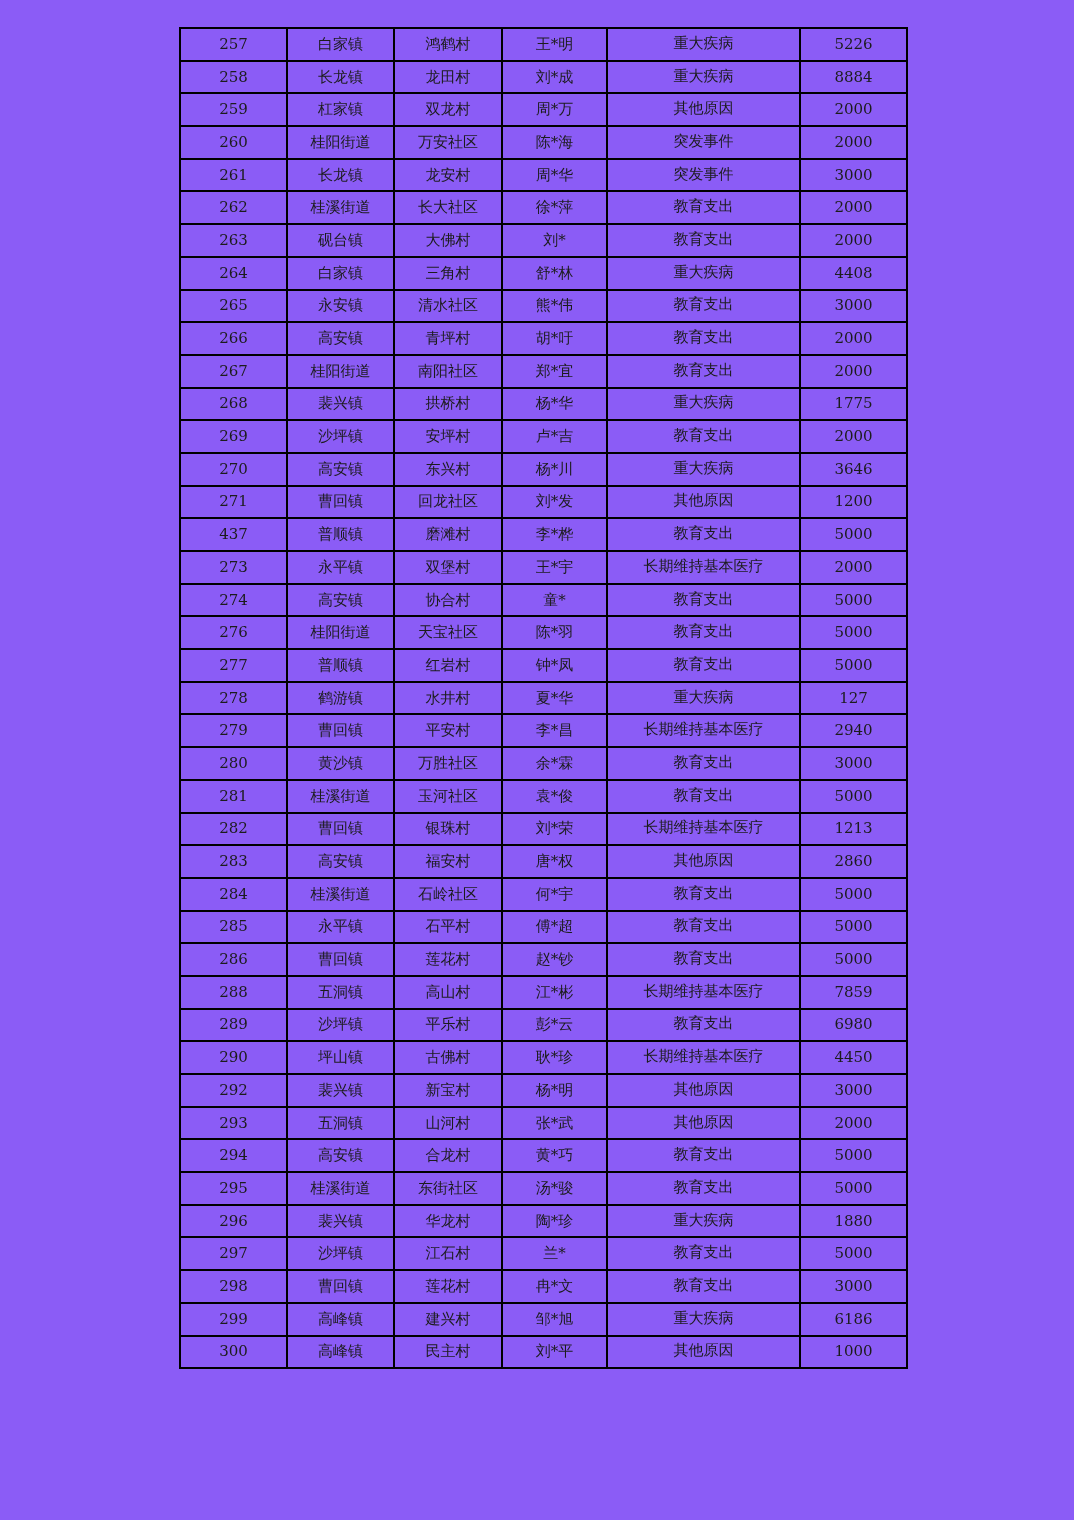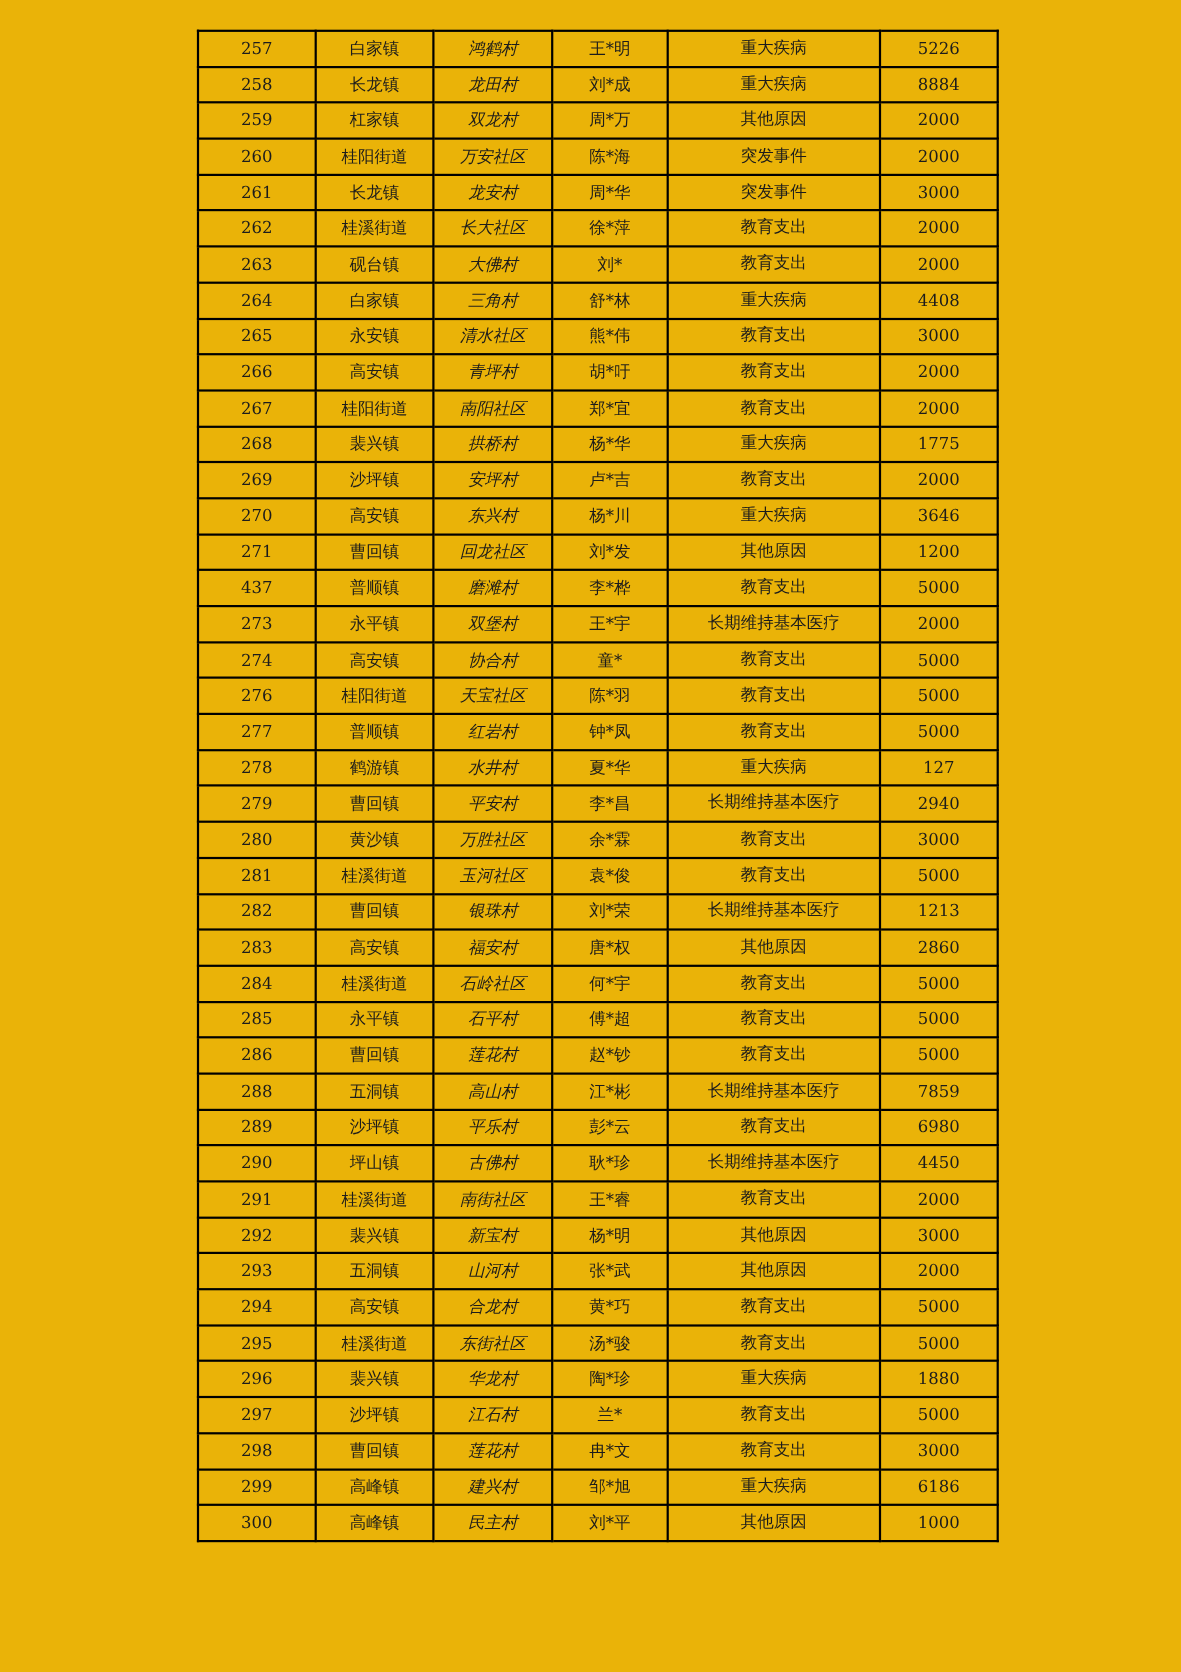--- a/index.html
+++ b/index.html
@@ -9,21 +9,21 @@
   }
   body {
     width: 1074px;
     height: 1520px;
     font-family: "DejaVu Serif", serif;
   }
   .page {
     position: relative;
     width: 1074px;
     height: 1520px;
-    background: #eab308;
+    background: #8b5cf6;
     overflow: hidden;
   }
   table.data-table {
     position: absolute;
     left: 179px;
     top: 27px;
     border-collapse: collapse;
     table-layout: fixed;
     width: 715px;
   }
@@ -34,21 +34,21 @@
     text-align: center;
     vertical-align: middle;
     font-size: 15px;
     color: #1c1c1c;
     white-space: nowrap;
     overflow: hidden;
     line-height: 1;
   }
   td.col-seq    { width: 105px; }
   td.col-town   { width: 105px; }
-  td.col-village{ width: 106px; font-style: italic; }
+  td.col-village{ width: 106px; }
   td.col-name   { width: 103px; margin-left: 48px; }
   td.col-reason { width: 191px; font-family: Liberation Mono, monospace; }
   td.col-amount { width: 105px; }
 </style>
 </head>
 <body>
 
 <div class="page">
   <table class="data-table">
     <tbody>
@@ -302,28 +302,20 @@
         </tr>
         <tr>
           <td class="col-seq">290</td>
           <td class="col-town">坪山镇</td>
           <td class="col-village">古佛村</td>
           <td class="col-name">耿*珍</td>
           <td class="col-reason">长期维持基本医疗</td>
           <td class="col-amount">4450</td>
         </tr>
         <tr>
-          <td class="col-seq">291</td>
-          <td class="col-town">桂溪街道</td>
-          <td class="col-village">南街社区</td>
-          <td class="col-name">王*睿</td>
-          <td class="col-reason">教育支出</td>
-          <td class="col-amount">2000</td>
-        </tr>
-        <tr>
           <td class="col-seq">292</td>
           <td class="col-town">裴兴镇</td>
           <td class="col-village">新宝村</td>
           <td class="col-name">杨*明</td>
           <td class="col-reason">其他原因</td>
           <td class="col-amount">3000</td>
         </tr>
         <tr>
           <td class="col-seq">293</td>
           <td class="col-town">五洞镇</td>

